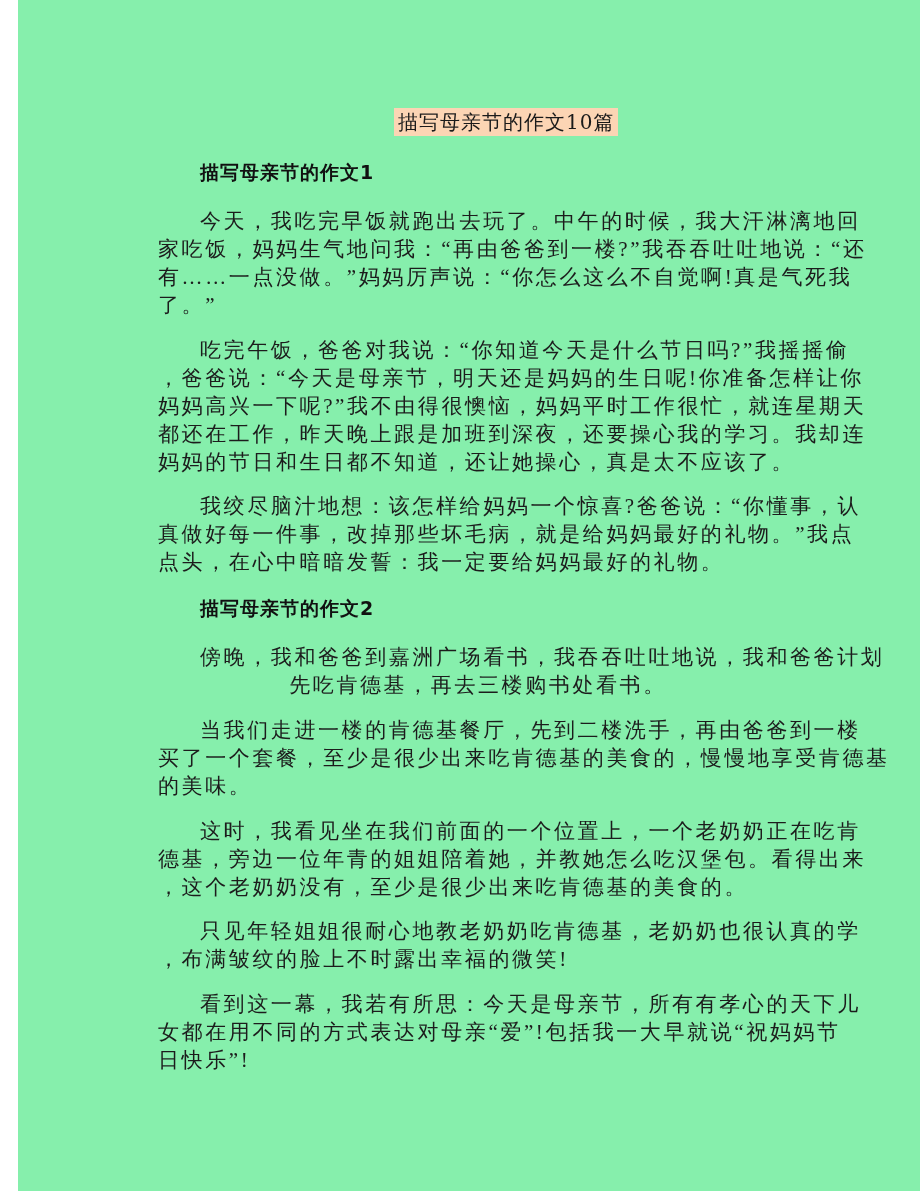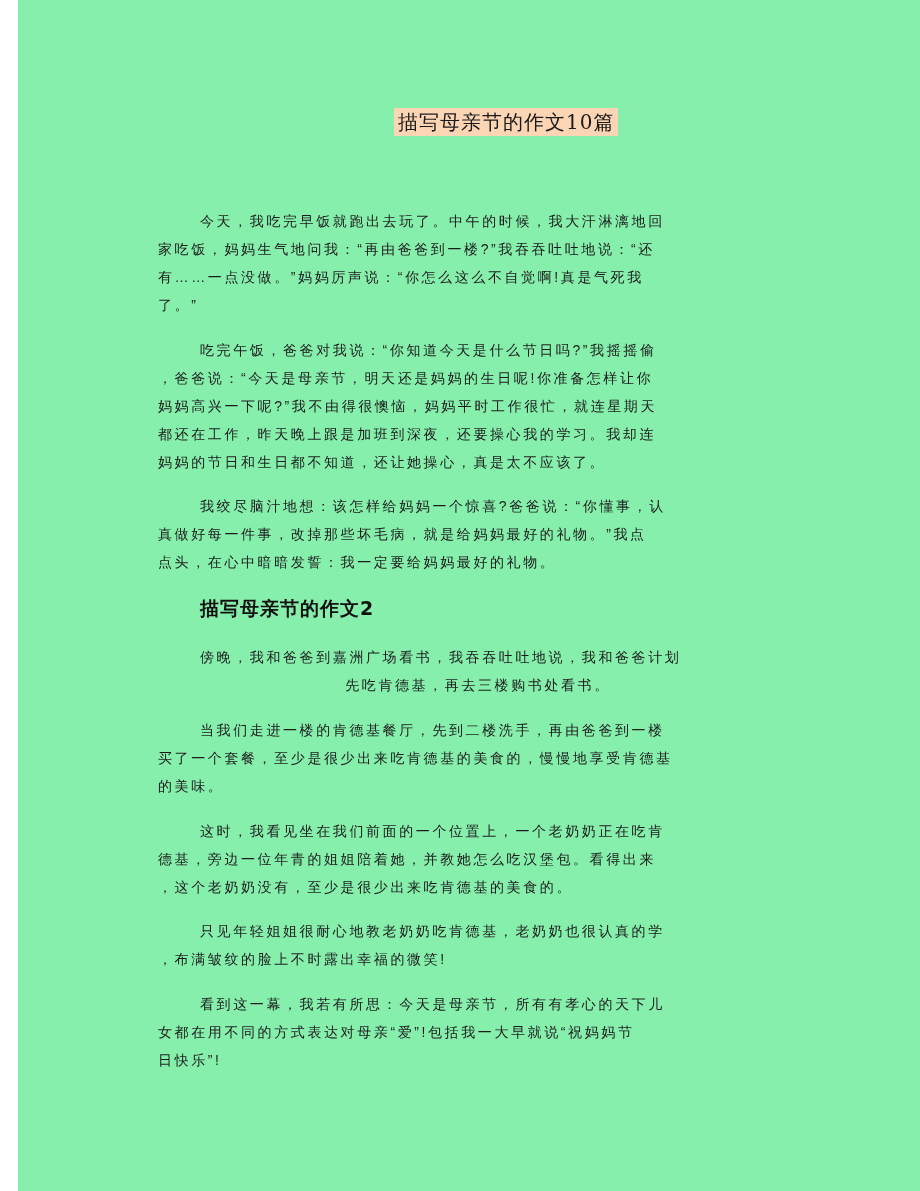--- a/index.html
+++ b/index.html
@@ -13,33 +13,34 @@
     letter-spacing: 1px;
   }
   .section-heading {
     position: absolute; left: 182px;
     font-family: "DejaVu Sans", "Liberation Sans", sans-serif;
     font-weight: bold; font-size: 19px; line-height: 26px; color: #111111;
     white-space: nowrap; letter-spacing: 1px;
   }
   .line {
     position: absolute; left: 140px; width: 640px;
-    font-family: Liberation Sans, sans-serif;
-    font-size: 14px; line-height: 24px; color: #1c1c1c;
+    font-family: Liberation Serif, serif;
+    font-size: 21px; line-height: 24px; color: #1c1c1c;
     white-space: nowrap; letter-spacing: 2.6px;
   }
   .line.first { left: 182px; width: 598px; }
 </style>
 </head>
 <body>
 
 <div class="page">
 
   <div class="doc-title">描写母亲节的作文10篇</div>
 
+  <div class="section-heading" style="top:159px;">描写母亲节的作文1</div>
 
   <div>
     <div class="line first" style="top:209px;">今天，我吃完早饭就跑出去玩了。中午的时候，我大汗淋漓地回</div>
     <div class="line" style="top:237px;">家吃饭，妈妈生气地问我：“再由爸爸到一楼?”我吞吞吐吐地说：“还</div>
     <div class="line" style="top:265px;">有……一点没做。”妈妈厉声说：“你怎么这么不自觉啊!真是气死我</div>
     <div class="line" style="top:293px;">了。”</div>
   </div>
 
   <div>
     <div class="line first" style="top:338px;">吃完午饭，爸爸对我说：“你知道今天是什么节日吗?”我摇摇偷</div>

